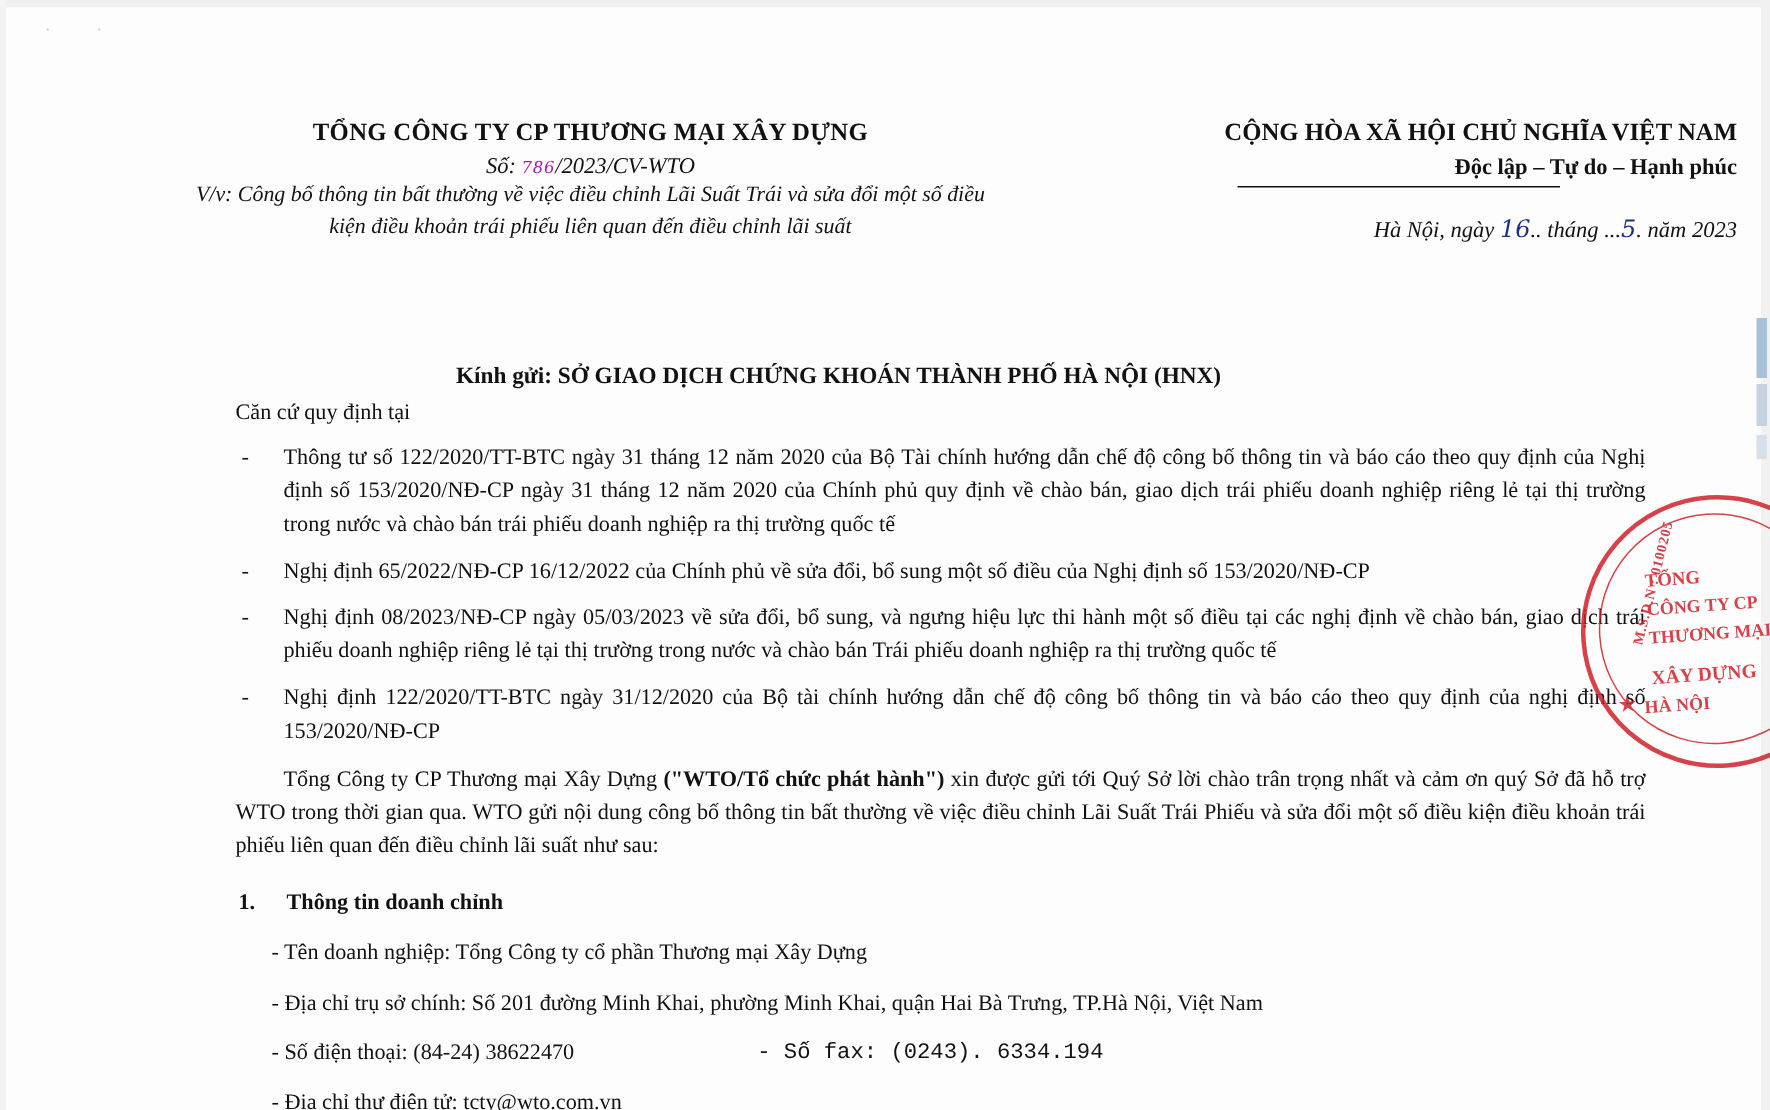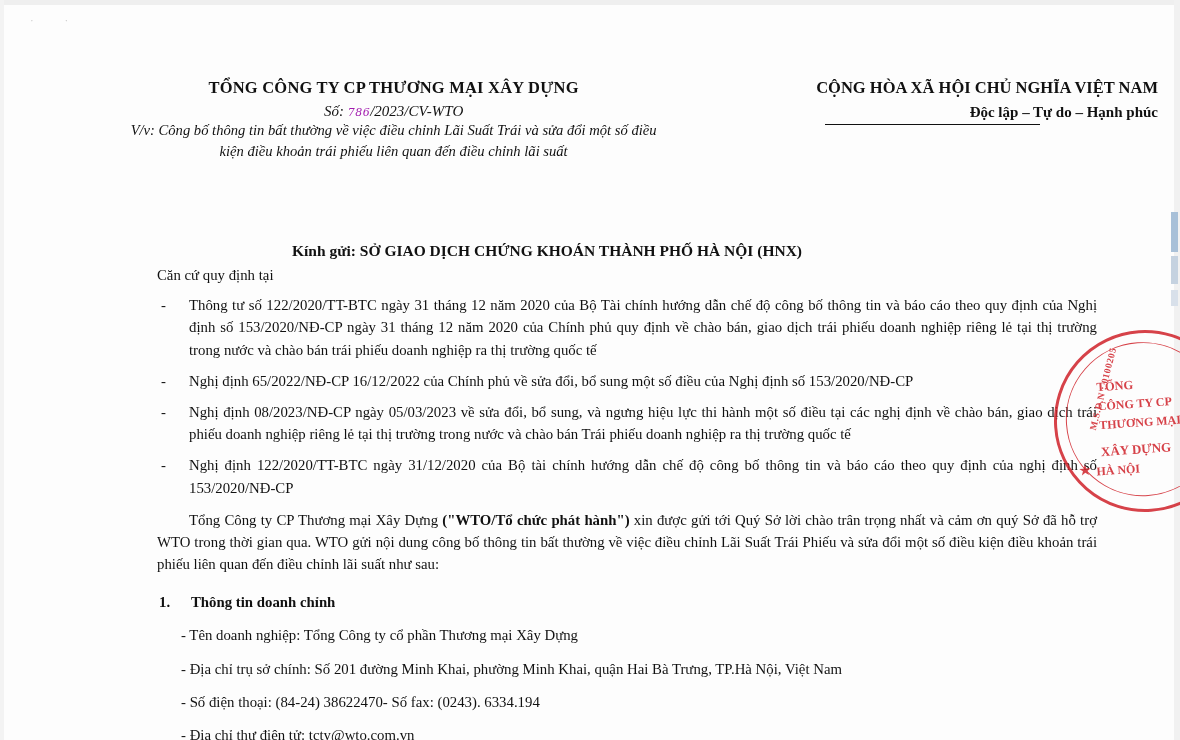--- a/index.html
+++ b/index.html
@@ -120,21 +120,21 @@
   .place-date .hw {
     font-family: "DejaVu Serif", serif;
     color: #1e2f8a;
     font-style: italic;
     font-size: 16px;
   }
 
   
   .recipient {
     position: absolute;
-    left: 0;
+    left: 12px;
     top: 242px;
     width: 1094px;
     text-align: center;
     font-weight: bold;
     font-size: 15.5px;
   }
 
   .content {
     position: absolute;
     left: 157px;
@@ -182,20 +182,22 @@
     padding-left: 24px;
   }
   .info-list .row {
     margin-top: 11px;
     display: flex;
   }
   .info-list .row .c1 {
     flex: 0 0 auto;
   }
   .info-list .row .c2 {
+    margin-left: 122px;
+    font-family: Liberation Mono, monospace;
   }
 
   
   .stamp {
     position: absolute;
     right: -56px;
     top: 330px;
     width: 176px;
     height: 176px;
     border: 3px solid #d0222a;
@@ -273,20 +275,27 @@
         <span>Số:</span>
         <span class="handwrite">786</span><span>/2023/CV-WTO</span>
       </div>
       <div class="subject">V/v: Công bố thông tin bất thường về việc điều chỉnh Lãi Suất Trái và sửa đổi một số điều kiện điều khoản trái phiếu liên quan đến điều chỉnh lãi suất</div>
     </div>
 
     <div class="hdr-right">
       <div class="country">CỘNG HÒA XÃ HỘI CHỦ NGHĨA VIỆT NAM</div>
       <div class="motto">Độc lập – Tự do – Hạnh phúc</div>
       <div class="motto-underline"></div>
+      <div class="place-date">
+        <span>Hà Nội, ngày</span>
+        <span class="hw">16</span>..
+        <span>tháng</span>
+        ...<span class="hw">5</span>.
+        <span>năm 2023</span>
+      </div>
     </div>
   </div>
 
   <div class="recipient">Kính gửi: SỞ GIAO DỊCH CHỨNG KHOÁN THÀNH PHỐ HÀ NỘI (HNX)</div>
 
   <div class="content">
 
     <p class="lead">Căn cứ quy định tại</p>
 
     <ul class="legal">

